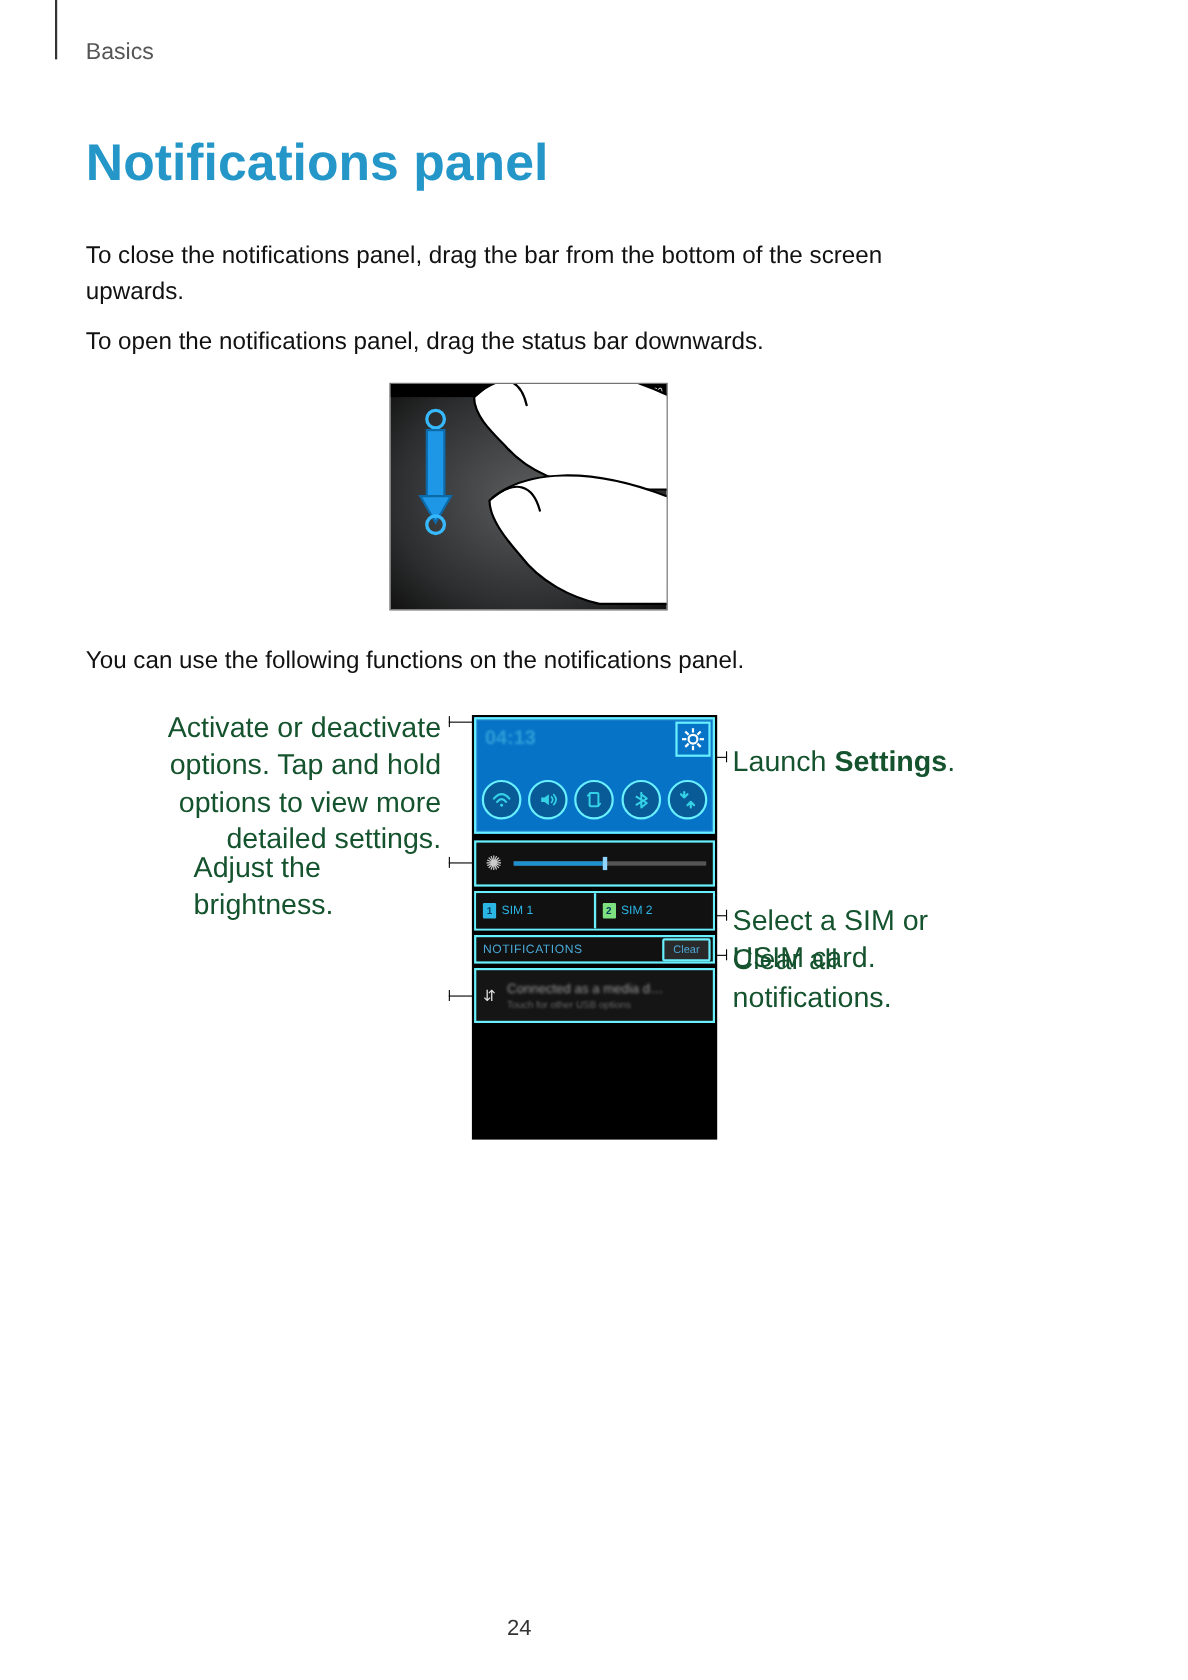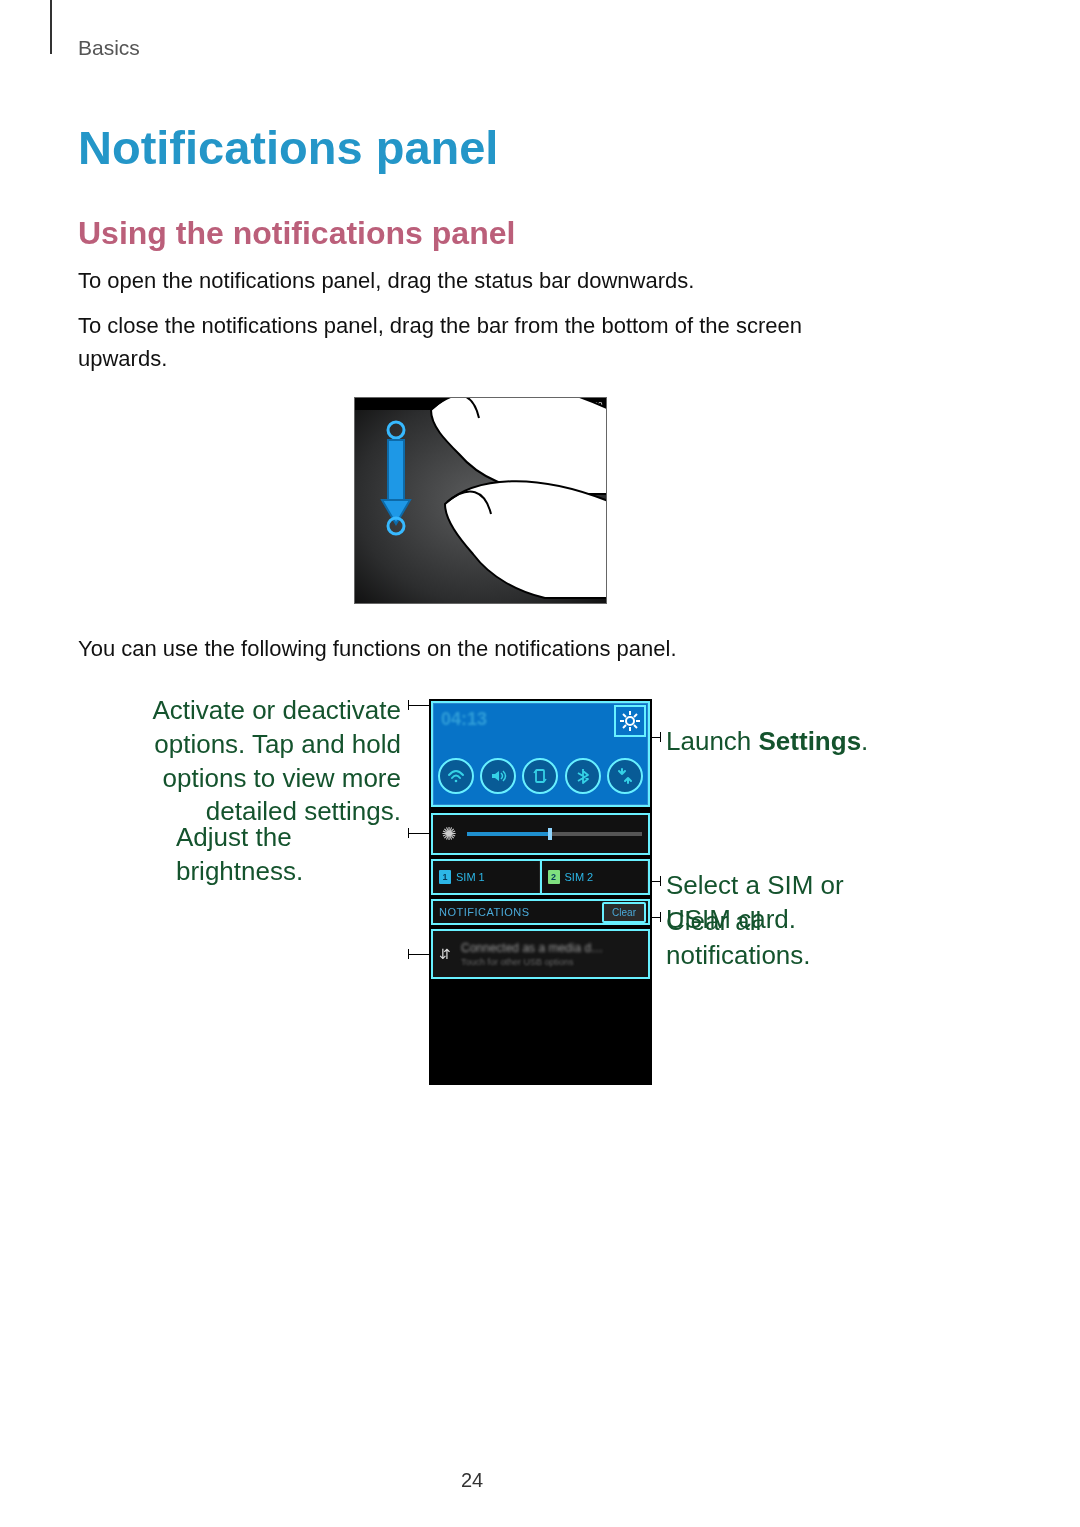--- a/index.html
+++ b/index.html
@@ -190,24 +190,23 @@
   svg { overflow: visible; }
 </style>
 </head>
 <body>
 
 <div class="page">
   <div class="side-rule"></div>
   <p class="section-name">Basics</p>
 
   <h1 class="title">Notifications panel</h1>
-  <h2 class="subtitle">Using the notifications panel</h2>
-
+
+  <p class="body">To close the notifications panel, drag the bar from the bottom of the screen upwards.</p>
   <p class="body">To open the notifications panel, drag the status bar downwards.</p>
-  <p class="body">To close the notifications panel, drag the bar from the bottom of the screen upwards.</p>
 
   <div class="fig-gesture">
     <div class="gesture-statusbar">
       <div class="batt"></div>
       <span>10:00</span>
     </div>
     <div class="gesture-arrow">
       <svg width="34" height="110">
         <circle cx="17" cy="8" r="8" fill="none" stroke="#37b9ff" stroke-width="3"></circle>
         <rect x="9" y="18" width="16" height="60" fill="#1e98e6" stroke="#0d6aa8" stroke-width="2"></rect>

